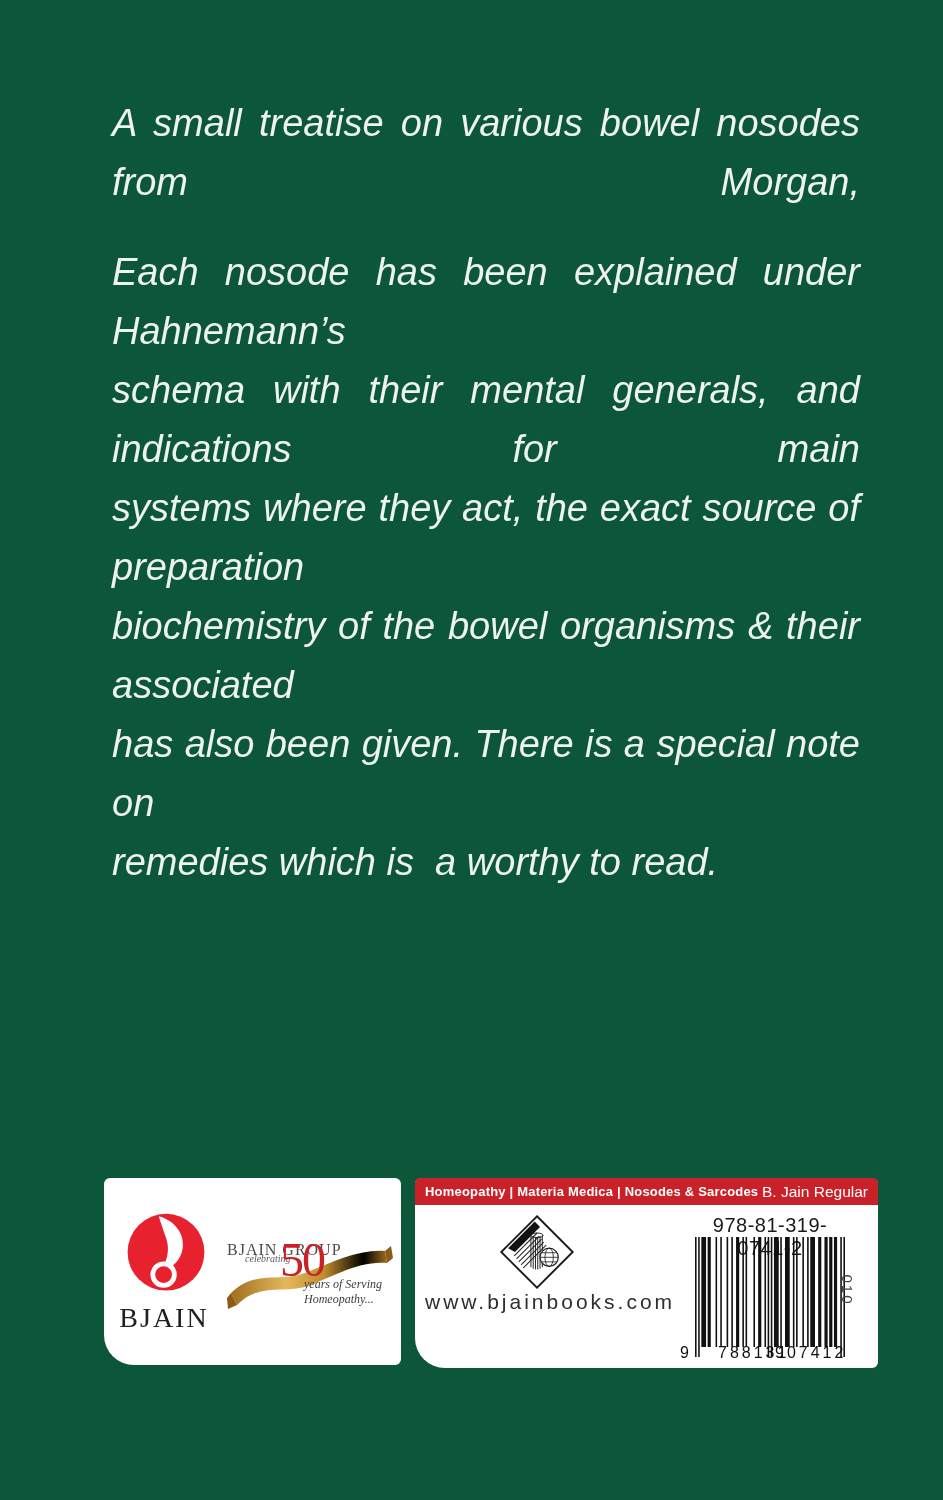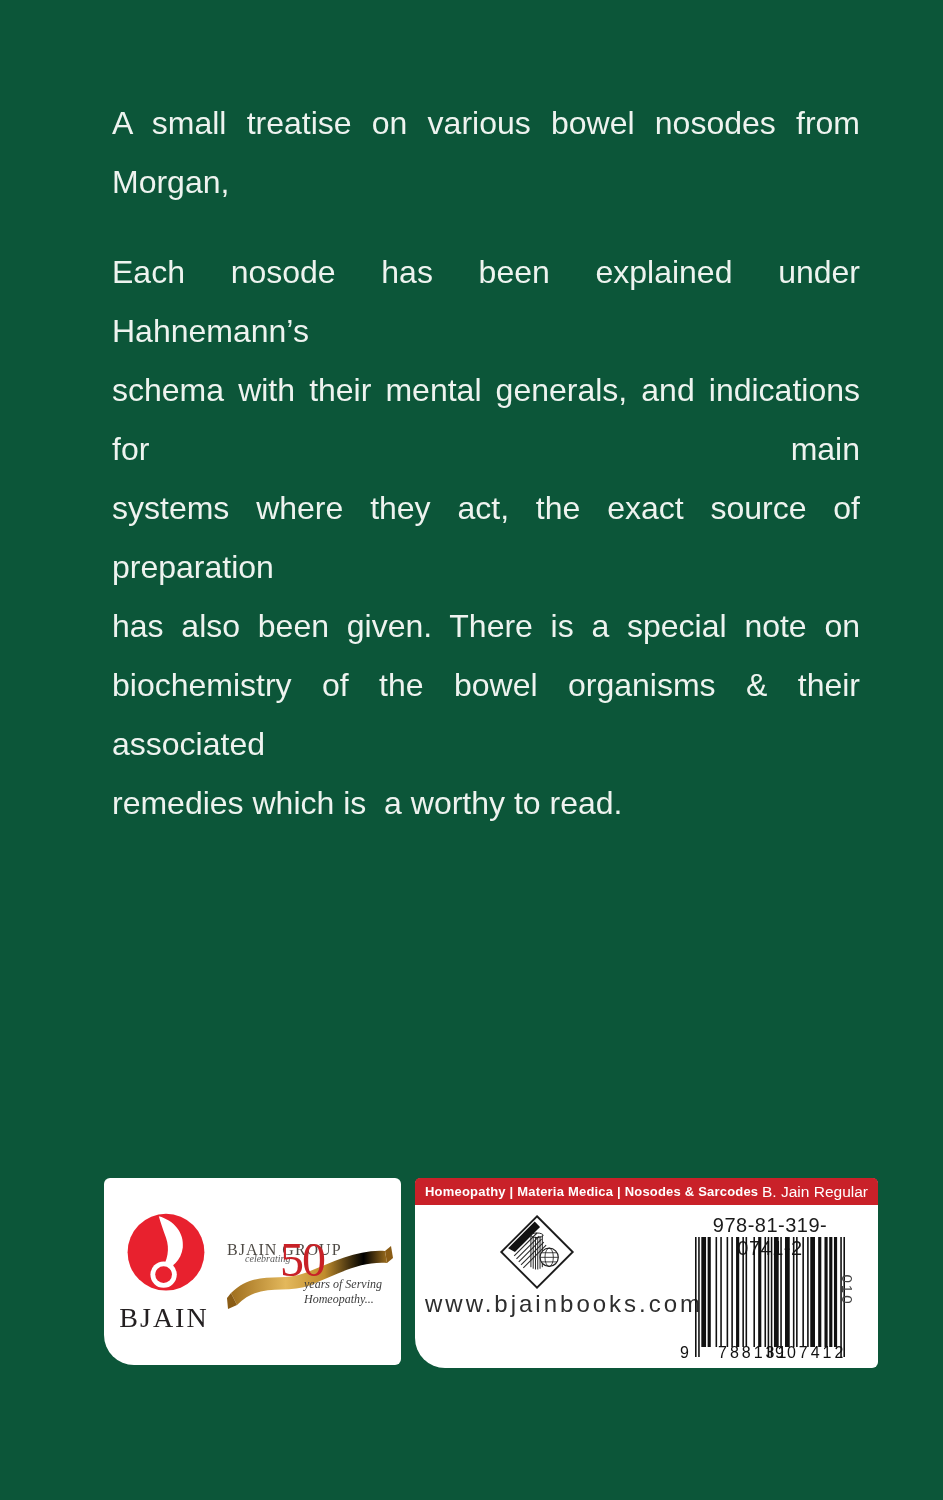--- a/index.html
+++ b/index.html
@@ -5,21 +5,21 @@
   :root{
     --bg_green:#0c5639; --card_white:#ffffff; --strip_red:#c92129;
     --logo_red:#e8212e; --fifty_red:#c82127; --text_light:#eef3ef;
     --dark_text:#231f20; --mid_text:#3a3a3a;
   }
   html,body{margin:0;padding:0;background:#222;}
   .page{position:relative;width:943px;height:1500px;background:var(--bg_green);
         overflow:hidden;font-family:"Liberation Sans","DejaVu Sans",sans-serif;}
   
   .copy{position:absolute;left:112px;top:94px;width:748px;color:var(--text_light);
-        font-size:32px;line-height:59px;}
+        font-size:38px;line-height:59px;font-style:italic;}
   .para{margin:0;}
   .para + .para{margin-top:31px;}
   .line{display:block;white-space:pre-wrap;}
   .just{text-align:justify;text-align-last:justify;}
   
   .card{position:absolute;background:var(--card_white);}
   .card-left{left:104px;top:1178px;width:297px;height:187px;
              border-radius:6px 6px 6px 30px;}
   .card-right{left:415px;top:1178px;width:463px;height:190px;
               border-radius:6px 6px 6px 30px;}
@@ -40,21 +40,21 @@
   .homoeo{position:absolute;left:200px;top:114px;font-family:"Liberation Serif",serif;
           font-style:italic;font-size:12px;color:#3c3c3c;z-index:3;}
   
   .strip{position:absolute;left:0;top:0;width:100%;height:27px;background:var(--strip_red);
          border-radius:5px 5px 0 0;display:flex;justify-content:space-between;
          align-items:center;padding:0 10px;box-sizing:border-box;color:#fff;}
   .strip-cats{font-size:13px;font-weight:700;letter-spacing:0.2px;}
   .strip-edition{font-size:15.5px;font-weight:400;}
   .diamond{position:absolute;left:84px;top:36px;width:76px;height:76px;}
   .website{position:absolute;left:10px;top:112px;width:236px;text-align:right;
-           font-size:24px;letter-spacing:3px;color:#2e2e2e;}
+           font-size:21px;letter-spacing:3px;color:#2e2e2e;}
   .isbn-text{position:absolute;left:280px;top:36px;width:150px;text-align:center;
              font-size:20px;color:#1a1a1a;letter-spacing:0.5px;}
   .barcode-wrap{position:absolute;left:280px;top:59px;width:150px;height:126px;}
   .barcode-wrap svg{position:absolute;left:0;top:0;}
   .bc-caption{position:absolute;top:107px;height:18px;font-size:16px;color:#111;
               line-height:18px;}
   .bc-first{left:-15px;width:13px;text-align:left;}
   .bc-g1{left:6px;width:68px;text-align:center;letter-spacing:3px;padding-left:17px;}
   .bc-g2{left:80px;width:64px;text-align:center;letter-spacing:3px;}
   .side-code{position:absolute;left:424px;top:96px;width:16px;font-size:15px;
@@ -67,22 +67,22 @@
 <div class="page">
 
   <div class="copy">
     <p class="para">
       <span class="line just">A small treatise on various bowel nosodes from Morgan,</span>
     </p>
     <p class="para">
       <span class="line just">Each nosode has been explained under Hahnemann’s</span>
       <span class="line just">schema with their mental generals, and indications for main</span>
       <span class="line just">systems where they act, the exact source of preparation</span>
+      <span class="line just">biochemistry of the bowel organisms &amp; their associated</span>
       <span class="line just">has also been given. There is a special note on</span>
-      <span class="line just">biochemistry of the bowel organisms &amp; their associated</span>
       <span class="line">remedies which is  a worthy to read.</span>
     </p>
   </div>
 
   <div class="card card-left">
     <svg class="bjain-logo" viewBox="0 0 100 104">
       <circle cx="50" cy="51" r="48" fill="#e8212e"></circle>
       <path d="M41,6 C60,11 73,27 71,45 C69,61 58,71 44,74 C52,61 55,47 50,33 C46,22 43,13 41,6 Z" fill="#ffffff"></path>
       <circle cx="47" cy="79" r="16.5" fill="#ffffff"></circle>
       <circle cx="47" cy="79" r="10.5" fill="#e8212e"></circle>

